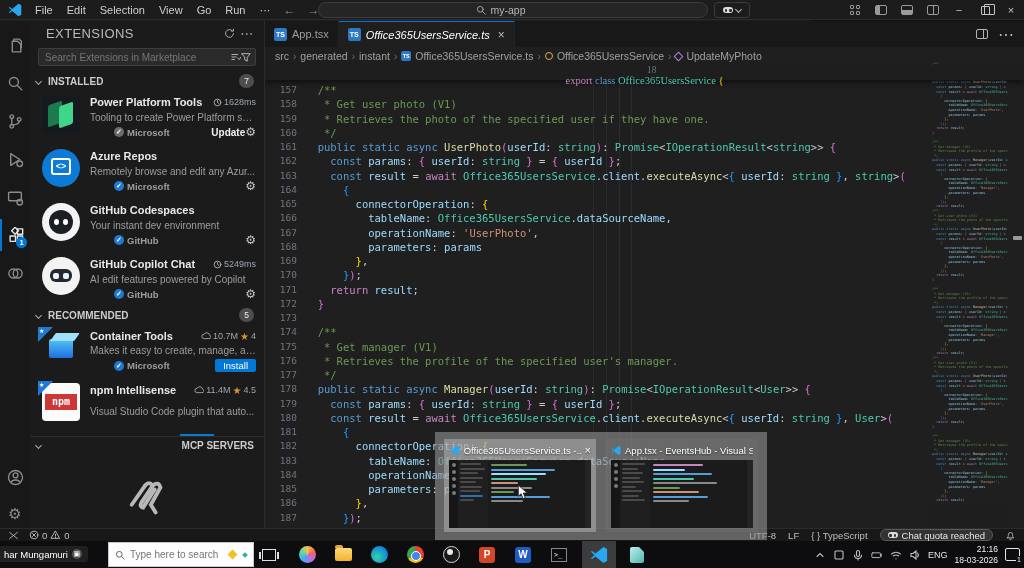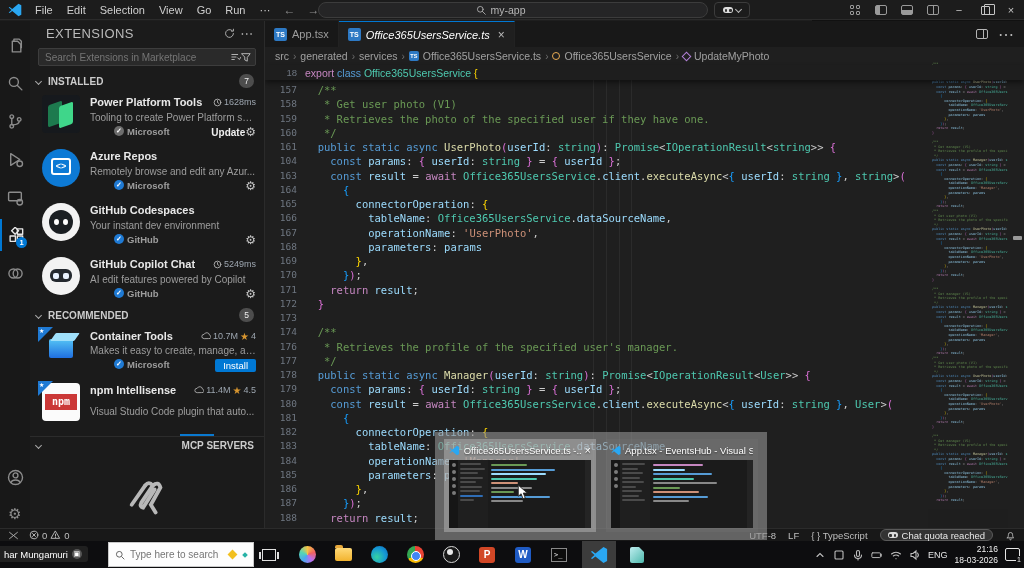--- a/index.html
+++ b/index.html
@@ -56,21 +56,21 @@
   .ext-item{display:flex;padding:5px 8px 5px 10px;height:54px;}
   .xiconwrap{position:relative;width:42px;flex:none;margin-right:8px;display:flex;align-items:flex-start;justify-content:center;}
   .xicon{width:38px;height:38px;border-radius:4px;position:relative;overflow:hidden;}
   .ribbon{position:absolute;left:-2px;top:-2px;width:15px;height:15px;background:#1f7ad4;
     clip-path:polygon(0 0,100% 0,0 100%);color:#fff;font-size:6px;line-height:8px;text-align:left;padding-left:1px;z-index:2;}
   .ext-body{flex:1;min-width:0;display:flex;flex-direction:column;justify-content:space-between;padding:1px 0;}
   .ext-r1{display:flex;align-items:center;}
   .ext-name{font-size:11px;font-weight:bold;color:#e8e8e8;white-space:nowrap;overflow:hidden;}
   .ext-meta{margin-left:auto;display:flex;align-items:center;gap:2px;font-size:9px;color:#9da6b0;white-space:nowrap;}
   .ext-desc{font-size:10px;color:#9d9d9d;white-space:nowrap;overflow:hidden;text-overflow:ellipsis;}
-  .ext-r3{display:flex;align-items:flex-start;font-size:9.5px;color:#9d9d9d;font-weight:bold;gap:3px;padding-left:24px;}
+  .ext-r3{display:flex;align-items:center;font-size:9.5px;color:#9d9d9d;font-weight:bold;gap:3px;padding-left:24px;}
   .vbadge{width:10px;height:10px;border-radius:50%;color:#fff;font-size:7px;display:flex;align-items:center;justify-content:center;}
   .ext-actions{margin-left:auto;display:flex;align-items:center;}
   .act-update{color:#f0f0f0;font-size:10px;font-weight:bold;}
   .act-install{background:#0078d4;color:#fff;font-size:9.5px;font-weight:normal;border:0;border-radius:2px;padding:1px 8px;}
   .gear{color:#c5c5c5;font-size:12px;line-height:1;}
   .star{color:#d7952f;font-size:10px;}
   .npm-progress{height:2px;background:#0a79d0;width:34px;margin:2px 0 0 150px;}
   .mcp-panel{text-align:center;margin-top:22px;color:#c9c9c9;}
 
   
@@ -108,21 +108,21 @@
   .tab-actions{margin-left:auto;display:flex;align-items:center;gap:10px;padding-right:10px;color:#b5b5b5;}
   .split-ico{width:12px;height:10px;border:1px solid #b5b5b5;border-radius:2px;position:relative;}
   .split-ico::before{content:"";position:absolute;right:3px;top:0;bottom:0;border-left:1px solid #b5b5b5;}
   .breadcrumb{height:18px;display:flex;align-items:center;gap:4px;padding:0 10px;font-size:10.5px;color:#a0a0a0;}
   .bc-sep{color:#6e6e6e;font-size:10px;}
   .ts-mini{width:10px;height:10px;background:#2d79c4;color:#fff;border-radius:2px;font-size:5.5px;font-weight:bold;
     display:flex;align-items:center;justify-content:center;}
   .sym-class{width:8px;height:8px;border:1.5px solid #e8ab53;border-radius:50%;display:inline-block;}
   .sym-method{width:7px;height:7px;border:1.5px solid #b180d7;transform:rotate(45deg);display:inline-block;}
   .sticky{height:15px;display:flex;background:#1e1e1e;box-shadow:0 3px 5px rgba(0,0,0,.45);position:relative;z-index:3;
-    font-family:Liberation Sans, sans-serif;font-size:10.5px;align-items:center;}
+    font-family:Liberation Serif, serif;font-size:10.5px;align-items:center;flex-direction:column;}
   .gut{display:inline-block;width:40px;text-align:right;padding-right:8px;color:#6e7681;font-size:9.5px;flex:none;}
   .ctext{white-space:pre;}
   .code-wrap{position:relative;height:448px;overflow:hidden;font-family:"DejaVu Sans Mono",monospace;font-size:10.5px;}
   .cline{display:flex;height:14.25px;line-height:14.25px;align-items:center;}
   .iguide{position:absolute;top:0;bottom:0;width:1px;background:rgba(255,255,255,.055);}
   .minimap{position:absolute;right:16px;top:41px;width:80px;height:466px;background:#1f1f1f;overflow:hidden;opacity:.85;}
   .mline{height:4.6px;line-height:4.6px;font-size:3.4px;white-space:pre;font-family:"DejaVu Sans Mono",monospace;overflow:hidden;}
   .mm-slider{position:absolute;right:2px;top:215px;width:9px;height:4px;background:rgba(255,255,255,.55);border-radius:1px;}
 
   
@@ -526,21 +526,21 @@
       <div class="tab-actions">
         <span class="split-ico"></span>
         <span>⋯</span>
       </div>
     </div>
     <div class="breadcrumb">
       <span>src</span>
         <span class="bc-sep">›</span>
       <span>generated</span>
         <span class="bc-sep">›</span>
-      <span>services</span>
+      <span>instant</span>
         <span class="bc-sep">›</span>
       <span class="ts-mini">TS</span>
       <span>Office365UsersService.ts</span>
         <span class="bc-sep">›</span>
       <span class="sym-class"></span>
       <span>Office365UsersService</span>
         <span class="bc-sep">›</span>
       <span class="sym-method"></span>
       <span>UpdateMyPhoto</span>
     </div>
@@ -568,21 +568,21 @@
           </div>
           <div class="cline">
             <span class="gut">160</span>
             <span class="ctext"><span style="color:#6a9955">   */</span></span>
           </div>
           <div class="cline">
             <span class="gut">161</span>
             <span class="ctext"><span style="color:#569cd6">  public static async </span><span style="color:#dcdcaa">UserPhoto</span><span style="color:#da70d6">(</span><span style="color:#9cdcfe">userId</span><span style="color:#cccccc">: </span><span style="color:#4ec9b0">string</span><span style="color:#da70d6">)</span><span style="color:#cccccc">: </span><span style="color:#4ec9b0">Promise</span><span style="color:#cccccc">&lt;</span><span style="color:#4ec9b0">IOperationResult</span><span style="color:#cccccc">&lt;</span><span style="color:#4ec9b0">string</span><span style="color:#cccccc">&gt;&gt; </span><span style="color:#da70d6">{</span></span>
           </div>
           <div class="cline">
-            <span class="gut">104</span>
+            <span class="gut">162</span>
             <span class="ctext"><span style="color:#569cd6">    const </span><span style="color:#9cdcfe">params</span><span style="color:#cccccc">: </span><span style="color:#da70d6">{ </span><span style="color:#9cdcfe">userId</span><span style="color:#cccccc">: </span><span style="color:#4ec9b0">string</span><span style="color:#da70d6"> }</span><span style="color:#cccccc"> = </span><span style="color:#da70d6">{ </span><span style="color:#9cdcfe">userId</span><span style="color:#da70d6"> }</span><span style="color:#cccccc">;</span></span>
           </div>
           <div class="cline">
             <span class="gut">163</span>
             <span class="ctext"><span style="color:#569cd6">    const </span><span style="color:#9cdcfe">result</span><span style="color:#cccccc"> = </span><span style="color:#c586c0">await </span><span style="color:#4ec9b0">Office365UsersService</span><span style="color:#cccccc">.</span><span style="color:#9cdcfe">client</span><span style="color:#cccccc">.</span><span style="color:#dcdcaa">executeAsync</span><span style="color:#cccccc">&lt;</span><span style="color:#179fff">{ </span><span style="color:#9cdcfe">userId</span><span style="color:#cccccc">: </span><span style="color:#4ec9b0">string</span><span style="color:#179fff"> }</span><span style="color:#cccccc">, </span><span style="color:#4ec9b0">string</span><span style="color:#cccccc">&gt;</span><span style="color:#da70d6">(</span></span>
           </div>
           <div class="cline">
             <span class="gut">164</span>
             <span class="ctext"><span style="color:#179fff">      {</span></span>
           </div>
@@ -618,20 +618,24 @@
             <span class="gut">172</span>
             <span class="ctext"><span style="color:#da70d6">  }</span></span>
           </div>
           <div class="cline">
             <span class="gut">173</span>
             <span class="ctext"></span>
           </div>
           <div class="cline">
             <span class="gut">174</span>
             <span class="ctext"><span style="color:#6a9955">  /**</span></span>
+          </div>
+          <div class="cline">
+            <span class="gut">175</span>
+            <span class="ctext"><span style="color:#6a9955">   * Get manager (V1)</span></span>
           </div>
           <div class="cline">
             <span class="gut">176</span>
             <span class="ctext"><span style="color:#6a9955">   * Retrieves the profile of the specified user's manager.</span></span>
           </div>
           <div class="cline">
             <span class="gut">177</span>
             <span class="ctext"><span style="color:#6a9955">   */</span></span>
           </div>
           <div class="cline">

